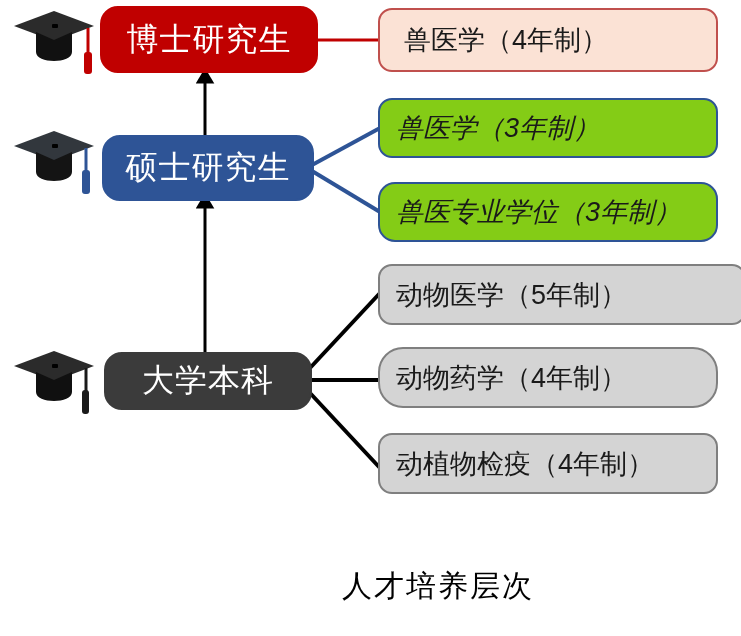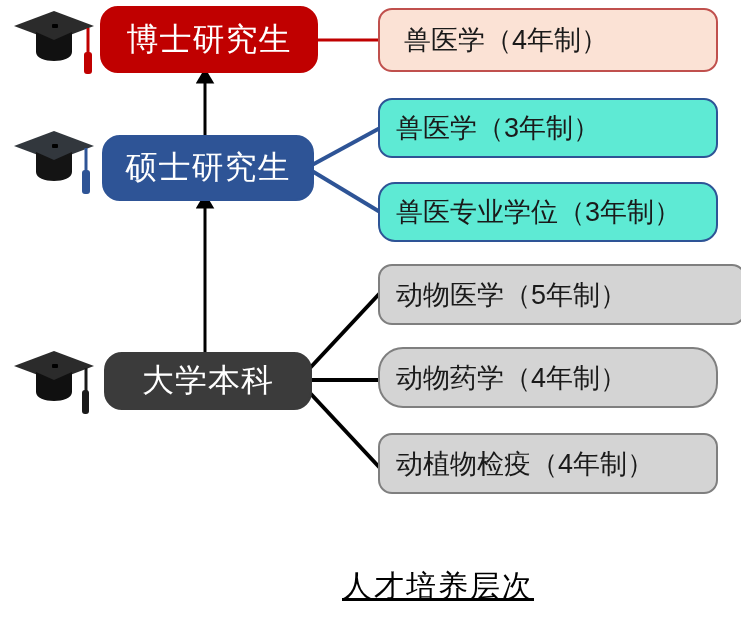--- a/index.html
+++ b/index.html
@@ -59,22 +59,23 @@
     font-size: 27px;
     color: #1a1a1a;
     padding-left: 16px;
   }
   .prog-red {
     background: #FBE2D5;
     border: 2px solid #C0504D;
     padding-left: 24px;
   }
   .prog-blue {
-    background: #5eead4;
+    background: #84cc16;
     border: 2px solid #2E5496;
+    font-style: italic;
   }
   .prog-gray {
     background: #D4D4D4;
     border: 2px solid #7F7F7F;
   }
   
   .caption {
     position: absolute;
     font-size: 30px;
     color: #000000;
@@ -173,15 +174,15 @@
   </div>
 
   <div class="node prog-node prog-gray" style="left:378px; top:347px; width:340px; height:61px;border-radius:25px;">
     <span>动物药学（4年制）</span>
   </div>
 
   <div class="node prog-node prog-gray" style="left:378px; top:433px; width:340px; height:61px;">
     <span>动植物检疫（4年制）</span>
   </div>
 
-  <div class="caption" style="left:342px; top:566px;text-decoration:underline;">人才培养层次</div>
+  <div class="caption" style="left:342px; top:566px;">人才培养层次</div>
 
 </div>
 
 </body></html>

